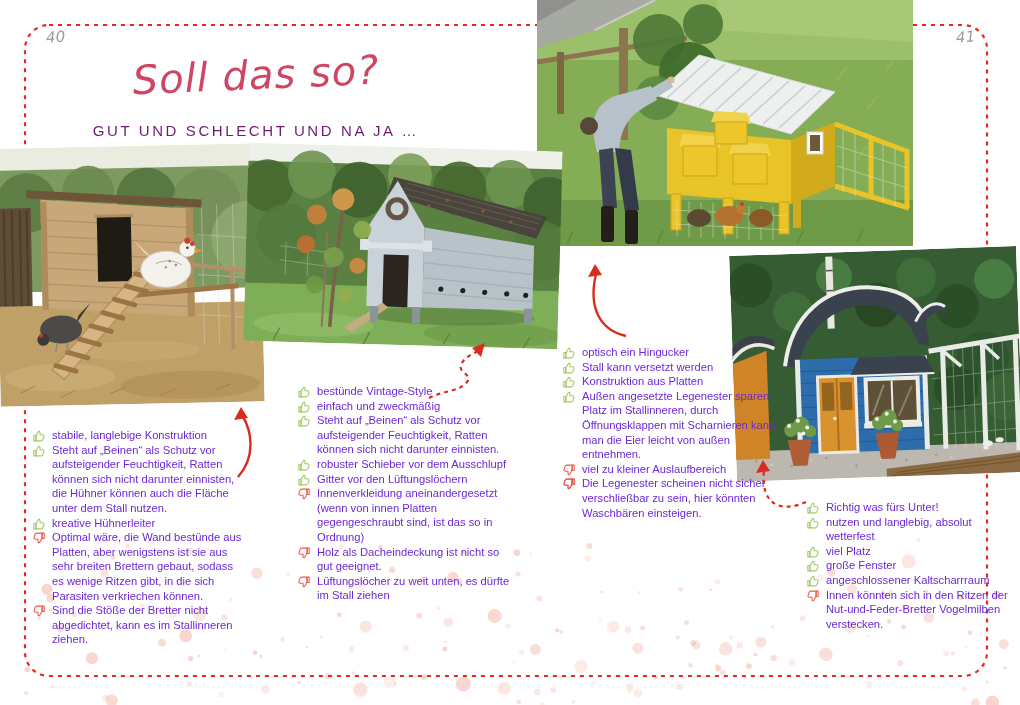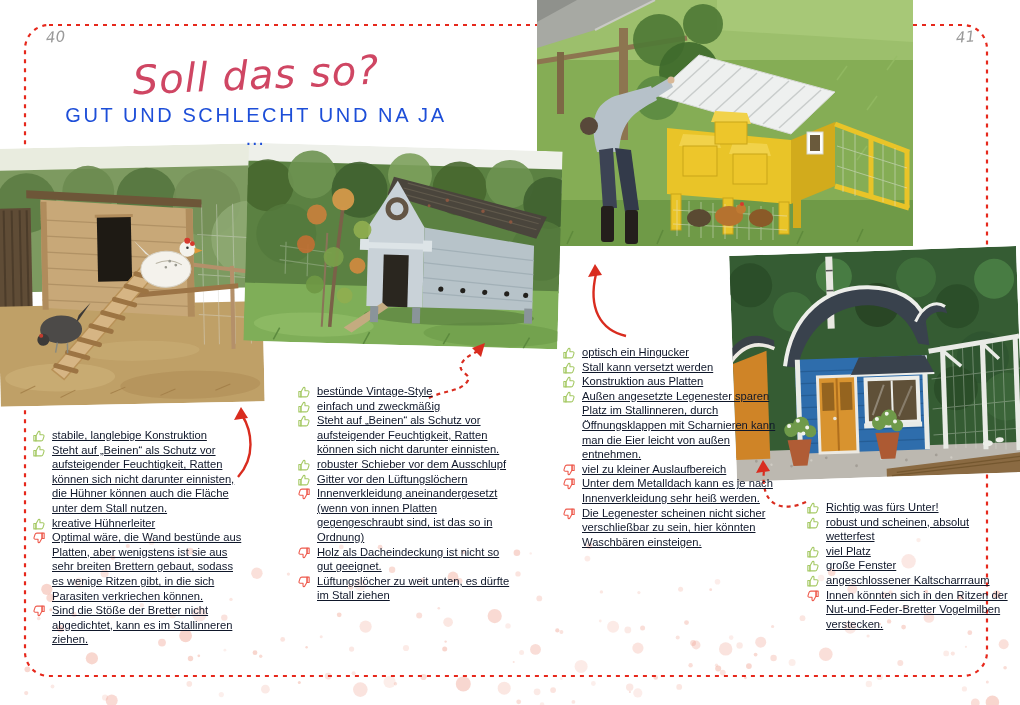--- a/index.html
+++ b/index.html
@@ -12,36 +12,36 @@
   #border-svg{z-index:2;}
 
   .pagenum{position:absolute;z-index:8;font-style:italic;color:#9a9a9a;
            font-size:15px;font-family:"DejaVu Sans",sans-serif;transform:rotate(-4deg);}
   #pn-left{left:46px;top:28px;}
   #pn-right{left:956px;top:28px;}
 
   .titleblock{position:absolute;left:60px;top:52px;width:392px;text-align:center;z-index:8;}
   .title{font-family:"DejaVu Sans",sans-serif;font-style:italic;font-size:40px;
          color:#cf4663;letter-spacing:1px;transform:rotate(-2.5deg);}
-  .subtitle{margin-top:6px;font-size:20px;letter-spacing:2.6px;color:#1d4ed8;}
+  .subtitle{margin-top:24px;font-size:15px;letter-spacing:2.6px;color:#701a75;}
 
   figure.photo{position:absolute;margin:0;overflow:hidden;}
   figure.photo svg{display:block;width:100%;height:100%;}
   #photo1{left:-2px;top:146px;width:264px;height:258px;transform:rotate(-1.2deg);z-index:3;}
   #photo2{left:246px;top:147px;width:314px;height:198px;transform:rotate(1.6deg);z-index:5;}
   #photo3{left:537px;top:0px;width:376px;height:246px;z-index:4;}
   #photo4{left:733px;top:251px;width:287px;height:226px;transform:rotate(-2deg);z-index:6;}
 
   svg.arrow{position:absolute;z-index:7;overflow:visible;}
   #arrowA{left:222px;top:405px;width:45px;height:78px;}
   #arrowB{left:423px;top:340px;width:80px;height:64px;}
   #arrowC{left:556px;top:260px;width:80px;height:82px;}
   #arrowD{left:748px;top:456px;width:64px;height:62px;}
 
-  .col{position:absolute;z-index:8;color:#0f172a;text-decoration:underline;}
+  .col{position:absolute;z-index:8;color:#6d28d9;}
   .col .item{position:relative;padding-left:20px;font-size:11.2px;line-height:14.6px;}
   .col .ticon{position:absolute;left:0;top:1px;width:14px;height:14px;}
   .col .ticon svg{display:block;width:14px;height:14px;}
   #col1{left:32px;top:428px;width:212px;}
   #col2{left:297px;top:384px;width:214px;}
   #col3{left:562px;top:345px;width:228px;}
   #col4{left:806px;top:500px;width:210px;}
 </style>
 </head>
 <body>
@@ -759,21 +759,21 @@
             </g>
           </svg>
         </span><span>viel zu kleiner Auslaufbereich</span></div>
       <div class="item"><span class="ticon">
           <svg viewBox="0 0 16 16">
             <g fill="none" stroke="#ee5a4d" stroke-width="1.25" stroke-linejoin="round" stroke-linecap="round" transform="rotate(180 8 8)">
               <path d="M2.1 7.4h2.4v6.2H2.1z"></path>
               <path d="M4.5 8.1l2.7-4.9c.5-.9 1.9-.5 1.9.5v2.8h3.2c1 0 1.7 1 1.4 1.9l-1.2 3.7c-.3.9-1.1 1.5-2 1.5H4.5z"></path>
             </g>
           </svg>
-        </span><span>Unter dem Metalldach kann es je nach Innenverkleidung sehr heiß werden.</span></div>
+        </span></div>
       <div class="item"><span class="ticon">
           <svg viewBox="0 0 16 16">
             <g fill="none" stroke="#ee5a4d" stroke-width="1.25" stroke-linejoin="round" stroke-linecap="round" transform="rotate(180 8 8)">
               <path d="M2.1 7.4h2.4v6.2H2.1z"></path>
               <path d="M4.5 8.1l2.7-4.9c.5-.9 1.9-.5 1.9.5v2.8h3.2c1 0 1.7 1 1.4 1.9l-1.2 3.7c-.3.9-1.1 1.5-2 1.5H4.5z"></path>
             </g>
           </svg>
         </span><span>Die Legenester scheinen nicht sicher verschließbar zu sein, hier könnten Waschbären einsteigen.</span></div>
     </div>
   <div class="col" id="col4">
@@ -785,21 +785,21 @@
             </g>
           </svg>
         </span><span>Richtig was fürs Unter!</span></div>
       <div class="item"><span class="ticon">
           <svg viewBox="0 0 16 16">
             <g fill="none" stroke="#a5c964" stroke-width="1.25" stroke-linejoin="round" stroke-linecap="round">
               <path d="M2.1 7.4h2.4v6.2H2.1z"></path>
               <path d="M4.5 8.1l2.7-4.9c.5-.9 1.9-.5 1.9.5v2.8h3.2c1 0 1.7 1 1.4 1.9l-1.2 3.7c-.3.9-1.1 1.5-2 1.5H4.5z"></path>
             </g>
           </svg>
-        </span><span>robust und scheinen, absolut wetterfest</span></div>
+        </span><span>nutzen und langlebig, absolut wetterfest</span></div>
       <div class="item"><span class="ticon">
           <svg viewBox="0 0 16 16">
             <g fill="none" stroke="#a5c964" stroke-width="1.25" stroke-linejoin="round" stroke-linecap="round">
               <path d="M2.1 7.4h2.4v6.2H2.1z"></path>
               <path d="M4.5 8.1l2.7-4.9c.5-.9 1.9-.5 1.9.5v2.8h3.2c1 0 1.7 1 1.4 1.9l-1.2 3.7c-.3.9-1.1 1.5-2 1.5H4.5z"></path>
             </g>
           </svg>
         </span><span>viel Platz</span></div>
       <div class="item"><span class="ticon">
           <svg viewBox="0 0 16 16">

